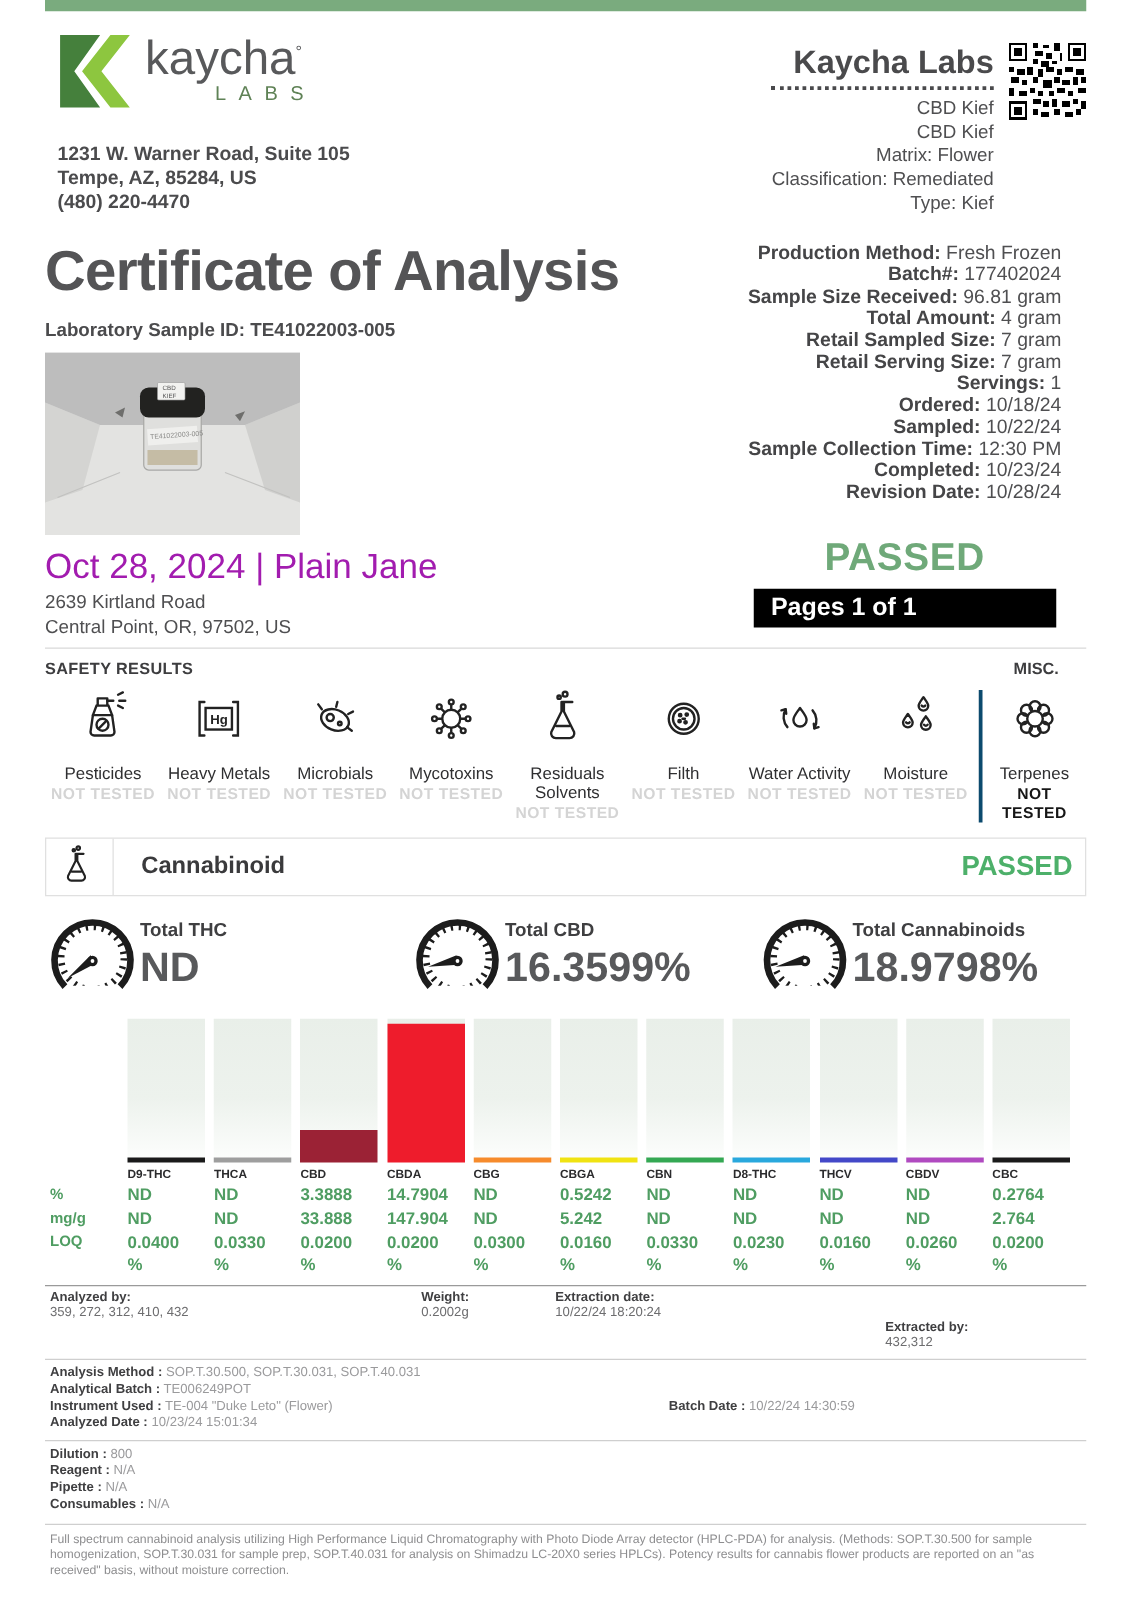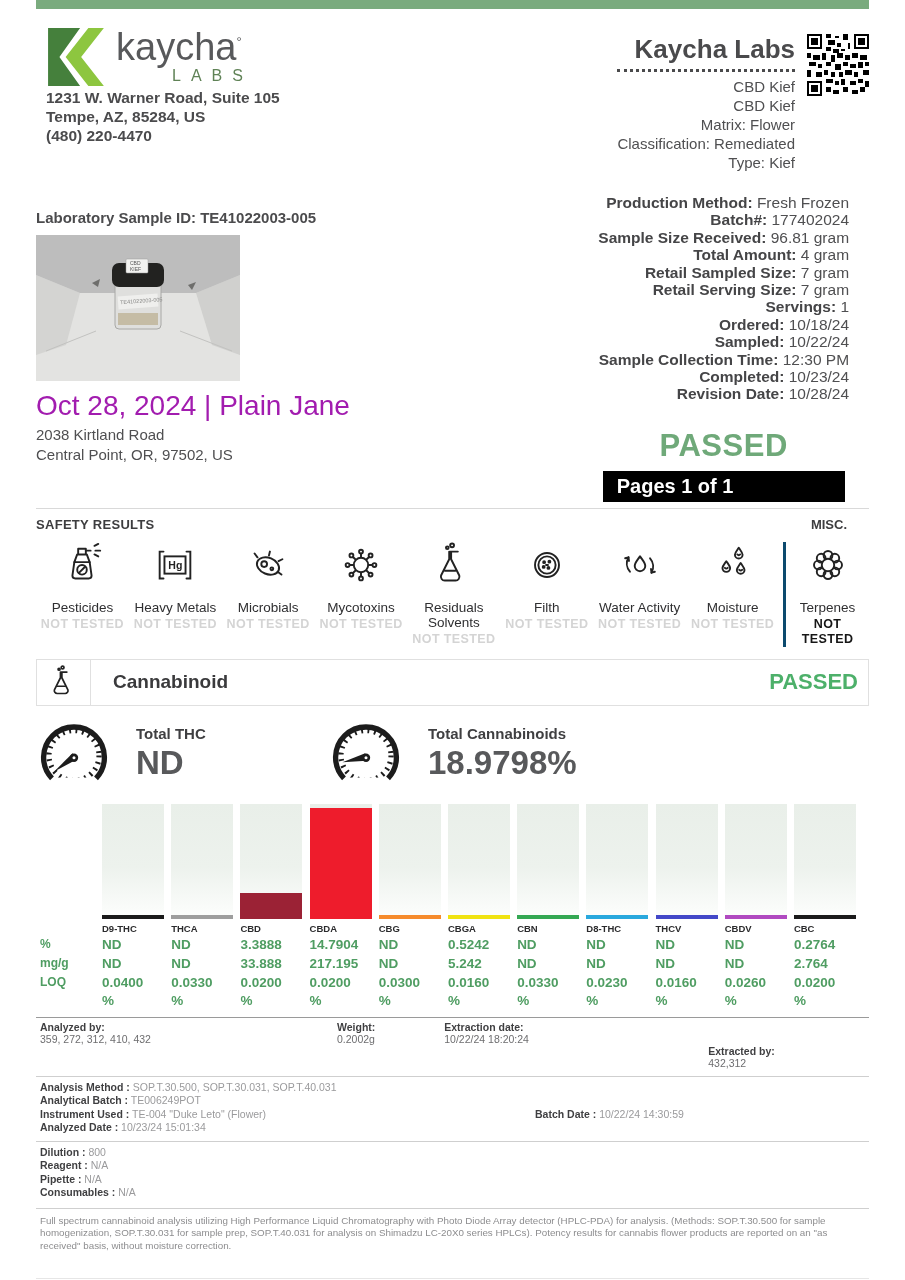--- a/index.html
+++ b/index.html
@@ -12,21 +12,21 @@
   .top-bar { height:9px; background:#7aab7e; margin:0 36px; }
 
   
   .header { display:flex; justify-content:space-between; margin-top:17px; }
   .logo-block { padding-left:10px; }
   .logo-row { display:flex; align-items:flex-start; }
   .logo-text { margin-left:8px; }
   .logo-word { font-size:38px; color:#58595b; letter-spacing:0; }
   .logo-word sup { font-size:13px; color:#58595b; }
   .logo-labs { font-size:16px; letter-spacing:10px; color:#5f8256; margin-left:56px; margin-top:-2px; }
-  .lab-address { margin-top:0; font-weight:bold; font-size:15.5px; color:#4b4b4d; line-height:19px; }
+  .lab-address { margin-top:26px; font-weight:bold; font-size:15.5px; color:#4b4b4d; line-height:19px; }
   .header-right { display:flex; align-items:flex-start; margin-top:8px; }
   .hr-text { text-align:right; }
   .hr-title { font-size:26px; font-weight:bold; color:#4a4a4c; }
   .hr-dots { border-bottom:3px dotted #4a4a4c; margin:4px 0 5px; }
   .hr-line { font-size:15px; color:#4f4f51; line-height:19px; }
   .qr { margin-left:12px; }
 
   
   .main-row { display:flex; justify-content:space-between; margin-top:22px; }
   .main-left { width:560px; }
@@ -60,21 +60,21 @@
   
   .cann-panel { border:1px solid #e0e0e0; margin-top:12px; height:47px; display:flex; align-items:center; }
   .cann-flask { width:54px; align-self:stretch; border-right:1px solid #e0e0e0; display:flex; align-items:center; justify-content:center; }
   .cann-name { font-size:19px; font-weight:bold; color:#3a3a3c; margin-left:22px; }
   .cann-passed { margin-left:auto; margin-right:10px; font-size:22px; font-weight:bold; color:#4db06a; }
 
   
   .gauges { display:flex; margin-top:10px; }
   .gauge-group { display:flex; align-items:center; }
   .g1 { width:292px; } .g2 { width:278px; } .g3 { width:auto; }
-  .gauge-text { margin-left:24px; }
+  .gauge-text { }
   .gauge-label { font-size:15px; font-weight:bold; color:#3f3f41; }
   .gauge-value { font-size:33px; font-weight:bold; color:#58595b; margin-top:2px; }
 
   
   .chart { display:flex; margin-top:12px; }
   .row-labels { width:66px; padding-top:131px; font-size:12px; font-weight:bold; color:#4f9d62; line-height:19px; padding-left:4px; }
   .chart-col { width:62px; margin-right:7.2px; }
   .col-bg { height:115px; background:linear-gradient(180deg,#e9efe9 0%,#edf2ed 55%,#fdfefd 100%);
             display:flex; align-items:flex-end; }
   .bar { width:100%; }
@@ -185,20 +185,21 @@
             <rect x="17" y="25" width="2" height="2"></rect>
           <rect x="21" y="26" width="3" height="2"></rect>
             <rect x="25" y="25" width="2" height="2"></rect>
         </g>
       </svg>
     </div>
   </div>
 
   <div class="main-row">
     <div class="main-left">
+      <h1 class="coa-title">Certificate of Analysis</h1>
       <div class="sample-id">Laboratory Sample ID: TE41022003-005</div>
 
       <svg class="photo" viewBox="0 0 204 146">
         <rect width="204" height="146" fill="#c9c9c9"></rect>
         <polygon points="0,0 204,0 204,40 160,58 44,58 0,40" fill="#bdbdbd"></polygon>
         <polygon points="30,58 174,58 204,120 204,146 0,146 0,120" fill="#e3e3e1"></polygon>
         <polygon points="0,40 44,58 30,110 0,120" fill="#d4d4d2"></polygon>
         <polygon points="204,40 160,58 176,110 204,120" fill="#d0d0ce"></polygon>
         <line x1="60" y1="96" x2="10" y2="116" stroke="#c2c2c0" stroke-width="1"></line>
         <line x1="144" y1="96" x2="196" y2="116" stroke="#c2c2c0" stroke-width="1"></line>
@@ -212,21 +213,21 @@
           <text x="94" y="36" font-size="5" fill="#555" font-family="Liberation Sans, sans-serif">KIEF</text>
           <rect x="82" y="60" width="40" height="13" fill="#efefed" transform="rotate(-4 102 66)"></rect>
           <text x="84" y="68" font-size="5.5" fill="#8a8a88" transform="rotate(-4 102 66)" font-family="Liberation Sans, sans-serif">TE41022003-005</text>
           <rect x="82" y="78" width="40" height="12" fill="#b9ad8d" opacity="0.7"></rect>
         </g>
       </svg>
 
       <div class="client">
         <div class="client-name">Oct 28, 2024 | Plain Jane</div>
         <div class="client-addr">
-          <div>2038 Kirtland Road</div>
+          <div>2639 Kirtland Road</div>
           <div>Central Point, OR, 97502, US</div>
         </div>
       </div>
     </div>
 
     <div class="main-right">
       <div class="details">
         <div><b>Production Method:</b><span> Fresh Frozen</span></div>
         <div><b>Batch#:</b><span> 177402024</span></div>
         <div><b>Sample Size Received:</b><span> 96.81 gram</span></div>
@@ -385,20 +386,34 @@
         <rect x="24" y="81" width="52" height="19" fill="#fff"></rect>
         <polygon points="24,73 48,49 54,57" fill="#1c1c1c"></polygon>
         <circle cx="50" cy="55" r="5.5" fill="#1c1c1c"></circle>
           <circle cx="50" cy="55" r="2" fill="#fff"></circle>
       </svg>
       <div class="gauge-text">
         <div class="gauge-label">Total THC</div>
         <div class="gauge-value">ND</div>
       </div>
     </div>
+    <div class="gauge-group g2">
+      <svg width="76" height="76" viewBox="0 0 100 100">
+        <circle cx="50" cy="52" r="33" fill="none" stroke="#1c1c1c" stroke-width="7" stroke-dasharray="2.5 6.2"></circle>
+        <path d="M21 82 A40 40 0 1 1 79 82" fill="none" stroke="#1c1c1c" stroke-width="7"></path>
+        <rect x="24" y="81" width="52" height="19" fill="#fff"></rect>
+        <polygon points="19,61 49,49 51,59" fill="#1c1c1c"></polygon>
+        <circle cx="50" cy="55" r="5.5" fill="#1c1c1c"></circle>
+          <circle cx="50" cy="55" r="2" fill="#fff"></circle>
+      </svg>
+      <div class="gauge-text">
+        <div class="gauge-label">Total CBD</div>
+        <div class="gauge-value">16.3599%</div>
+      </div>
+    </div>
     <div class="gauge-group g3">
       <svg width="76" height="76" viewBox="0 0 100 100">
         <circle cx="50" cy="52" r="33" fill="none" stroke="#1c1c1c" stroke-width="7" stroke-dasharray="2.5 6.2"></circle>
         <path d="M21 82 A40 40 0 1 1 79 82" fill="none" stroke="#1c1c1c" stroke-width="7"></path>
         <rect x="24" y="81" width="52" height="19" fill="#fff"></rect>
         <polygon points="19,61 49,49 51,59" fill="#1c1c1c"></polygon>
         <circle cx="50" cy="55" r="5.5" fill="#1c1c1c"></circle>
           <circle cx="50" cy="55" r="2" fill="#fff"></circle>
       </svg>
       <div class="gauge-text">
@@ -444,21 +459,21 @@
       <div class="col-val">33.888</div>
       <div class="col-val">0.0200</div>
       <div class="col-unit">%</div>
     </div>
     <div class="chart-col">
       <div class="col-bg">
           <div class="bar" style="height: 111px; background: rgb(238, 28, 44);"></div>
         </div>
       <div class="col-name">CBDA</div>
       <div class="col-val">14.7904</div>
-      <div class="col-val">217.195</div>
+      <div class="col-val">147.904</div>
       <div class="col-val">0.0200</div>
       <div class="col-unit">%</div>
     </div>
     <div class="chart-col">
       <div class="col-bg">
           <div class="bar" style="height: 4px; background: rgb(246, 139, 44);"></div>
         </div>
       <div class="col-name">CBG</div>
       <div class="col-val">ND</div>
       <div class="col-val">ND</div>

